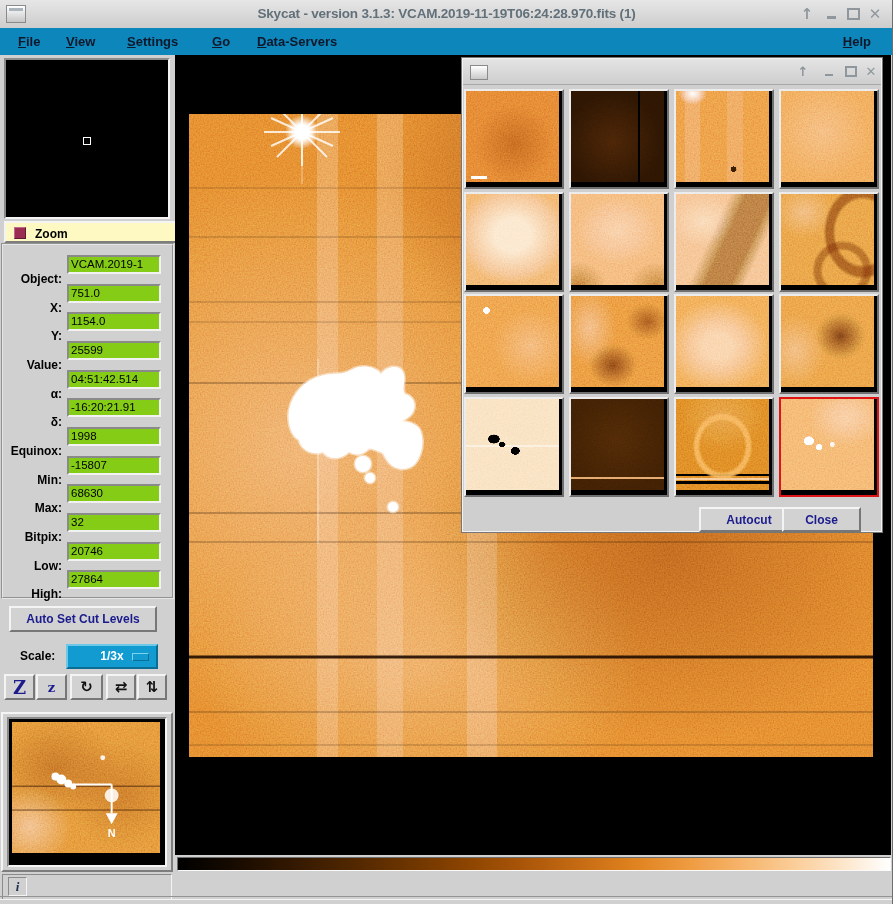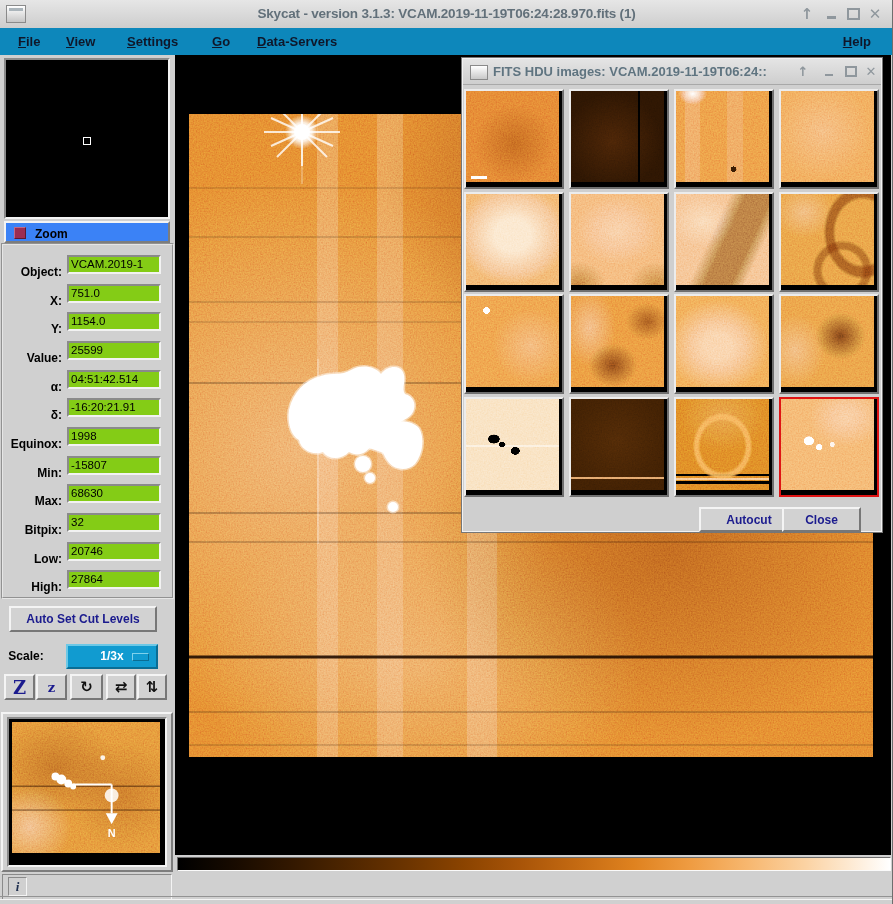--- a/index.html
+++ b/index.html
@@ -23,36 +23,36 @@
   .ctl-max i{display:block;width:9px;height:8px;border:2px solid #8f979d;margin:8px auto 0;}
   
   .menubar{left:0;top:28px;width:893px;height:27px;background:#0d87bb;}
   .mitem{position:absolute;top:0;height:27px;line-height:27px;color:#0f172a;font-weight:bold;
          font-size:13px;display:inline-block;}
   .mitem::first-letter{text-decoration:underline;}
   
   .zoomview{left:4px;top:58px;width:162px;height:157px;background:#000;
             border:2px solid;border-color:#8a8a8a #f4f4f4 #f4f4f4 #8a8a8a;}
   .zoomsq{left:77px;top:77px;width:6px;height:6px;border:1px solid #fff;}
-  .zoomtoggle{left:4px;top:221px;width:162px;height:18px;background:#3b82f6;}
+  .zoomtoggle{left:4px;top:221px;width:162px;height:18px;background:#fef9c3;padding-left:43px;}
   .chkind{left:8px;top:4px;width:10px;height:10px;background:#9c2d52;
           border:1px solid;border-color:#c06a8a #5e1a30 #5e1a30 #c06a8a;}
   .zoomlbl{left:29px;top:0;height:22px;line-height:22px;font-weight:bold;font-size:12px;color:#000;}
   .infopanel{left:1px;top:243px;width:169px;height:352px;border:2px groove #e6e6e6;}
   .irow{position:absolute;left:4px;width:164px;height:19px;}
-  .flabel{position:absolute;left:0;top:8px;width:58px;text-align:right;font-weight:bold;
+  .flabel{position:absolute;left:0;top:15px;width:58px;text-align:right;font-weight:bold;
           font-size:12px;line-height:19px;color:#000;}
   .entry{position:absolute;left:63px;top:0;width:86px;height:15px;background:#84cc16;
          border:2px solid;border-color:#8a8a8a #f2f2f2 #f2f2f2 #8a8a8a;
          font-size:11.5px;line-height:15px;padding:0 2px;color:#000;overflow:hidden;white-space:nowrap;}
   .tkbtn{background:#d2d2d2;color:#1b1b8e;font-weight:bold;font-size:12px;
          display:flex;align-items:center;justify-content:center;white-space:nowrap;
          border:2px solid;border-color:#f4f4f4 #777 #777 #f4f4f4;cursor:default;}
   .cutbtn{left:9px;top:606px;width:144px;height:22px;}
-  .scalelbl{left:0;top:644px;width:52px;text-align:center;font-weight:bold;font-size:12px;
+  .scalelbl{left:20px;top:644px;width:52px;text-align:left;font-weight:bold;font-size:12px;
             line-height:25px;color:#000;}
   .scalemb{left:66px;top:644px;width:88px;height:21px;background:#119bd0;
            border:2px solid;border-color:#6cc8e6 #0a6d94 #0a6d94 #6cc8e6;color:#fff;
            font-weight:bold;font-size:12px;line-height:21px;text-align:center;}
   .mbind{position:absolute;right:7px;top:7px;width:15px;height:6px;background:#119bd0;
          border:1px solid;border-color:#7fd2ec #0a6d94 #0a6d94 #7fd2ec;}
   .ibtn{top:674px;height:22px;display:flex;align-items:center;justify-content:center;
         background:#d2d2d2;border:2px solid;border-color:#f4f4f4 #777 #777 #f4f4f4;}
   .zbig{color:#1b1b8e;font-weight:bold;font-size:18px;font-family:"DejaVu Serif",serif;}
   .zsmall{color:#1b1b8e;font-weight:bold;font-size:13px;font-family:"DejaVu Serif",serif;}
@@ -437,21 +437,20 @@
   <div class="abs bottomstrip">
     <div class="abs statusbox">
       <div class="abs ibox">i</div>
     </div>
     <div class="abs bgroove"></div>
   </div>
 
   <div class="abs dlg">
     <div class="abs dlgtitle">
       <div class="abs dlgicon"></div>
-      <div class="abs dlgtitletext">FITS HDU images: VCAM.2019-11-19T06:24::</div>
       <div class="abs dctl" style="left:330px">↑</div>
       <div class="abs dctl dctl-min" style="left:356px">
           <i></i>
         </div>
       <div class="abs dctl dctl-max" style="left:378px">
           <i></i>
         </div>
       <div class="abs dctl" style="left:398px">✕</div>
     </div>
 

